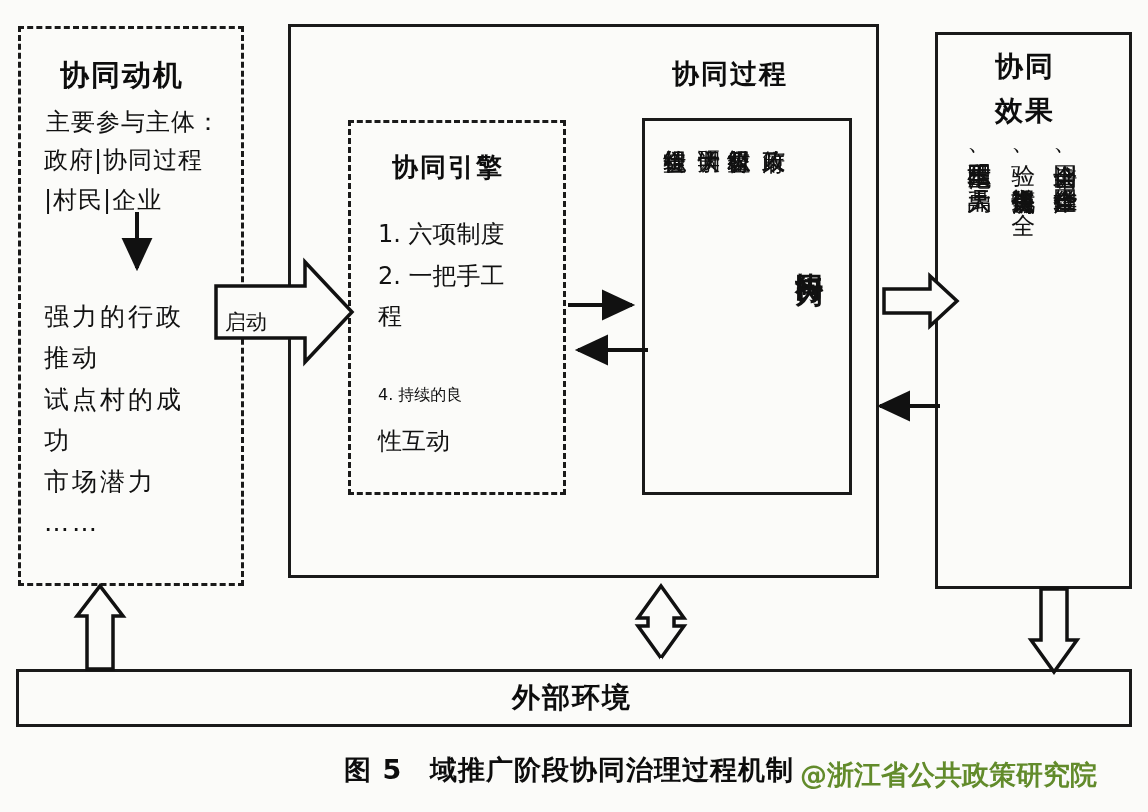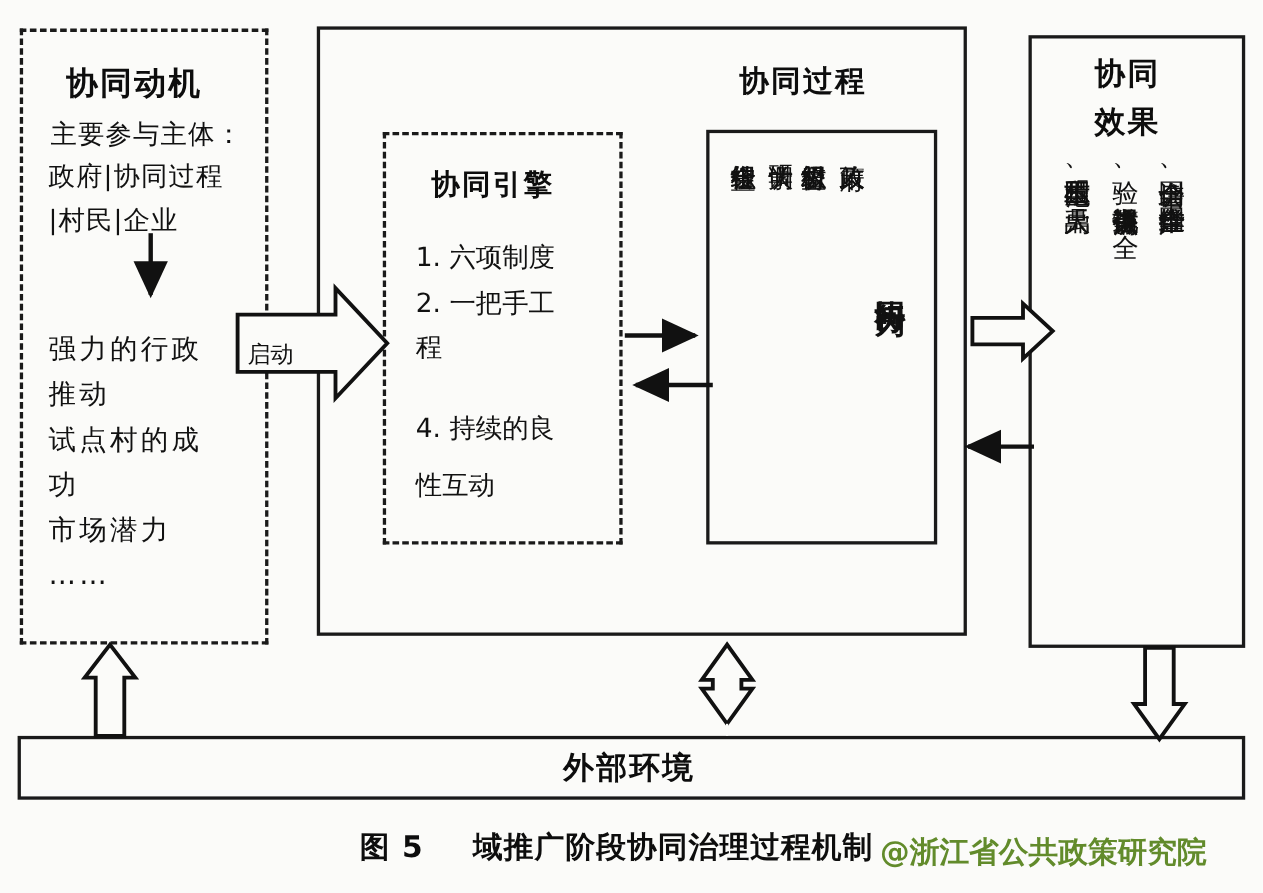--- a/index.html
+++ b/index.html
@@ -108,21 +108,21 @@
 
   <div class="title" style="left:672px; top:56px; font-size:27px;">协同过程</div>
 
   <div class="box dashed-box" style="left:348px; top:120px; width:218px; height:375px;"></div>
 
   <div class="title" style="left:392px; top:150px; font-size:26px;">协同引擎</div>
 
   <div class="body-text" style="left:378px; top:218px; font-size:24px;">1. 六项制度</div>
   <div class="body-text" style="left:378px; top:260px; font-size:24px;">2. 一把手工</div>
   <div class="body-text" style="left:378px; top:300px; font-size:24px;">程</div>
-  <div class="body-text" style="left:378px; top:373px; font-size:24px;">4. 持续的良</div>
+  <div class="body-text" style="left:378px; top:385px; font-size:16px;">4. 持续的良</div>
   <div class="body-text" style="left:378px; top:425px; font-size:24px;">性互动</div>
 
   <div class="box solid-box" style="left:642px; top:118px; width:210px; height:377px;"></div>
 
   <div class="vcol bold" style="left:794px; top:250px; font-size:28px;">协同行为</div>
 
   <div class="vcol" style="left:762px; top:132px; font-size:23px;">政府政策</div>
   <div class="vcol" style="left:727px; top:132px; font-size:23px;">村级组织监督</div>
   <div class="vcol" style="left:697px; top:132px; font-size:23px;">大学调研</div>
   <div class="vcol" style="left:663px; top:132px; font-size:23px;">社会组织宣传</div>
@@ -183,19 +183,19 @@
       <line x1="661" y1="658" x2="661" y2="669" stroke="#fbfbf9" stroke-width="2"></line>
     </g>
 
     <g>
       <path d="M1041,589 L1041,640 L1031,640 L1054,672 L1077,640 L1067,640 L1067,589 Z" fill="#fbfbf9" stroke="#111111" stroke-width="3.5" stroke-linejoin="miter"></path>
     </g>
   </svg>
 
   <div class="arrow-label" style="left:225px; top:298px; font-size:21px;margin-top:10px;">启动</div>
 
-  <div class="caption" style="left:327px; top:752px; font-size:27px; letter-spacing:1px;">图 5</div>
+  <div class="caption" style="left:344px; top:752px; font-size:27px; letter-spacing:1px;">图 5</div>
 
   <div class="caption" style="left:430px; top:752px; font-size:27px; letter-spacing:1px;">域推广阶段协同治理过程机制</div>
 
   <div class="watermark" style="left:800px; top:757px; font-size:27px; font-weight:bold;">@浙江省公共政策研究院</div>
 
 </div>
 
 </body></html>

